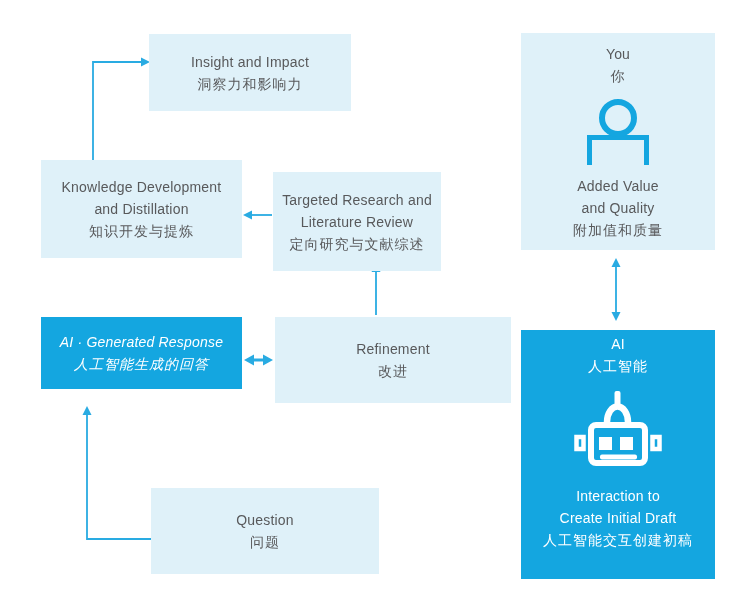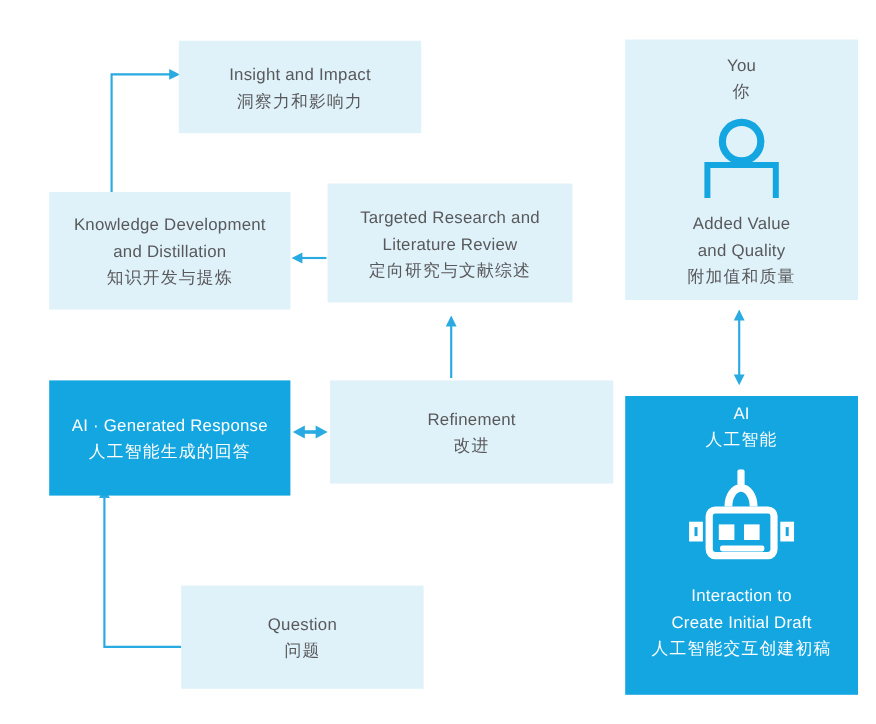--- a/index.html
+++ b/index.html
@@ -22,24 +22,24 @@
   .box{
     position:absolute;z-index:2;background:var(--light-box);color:var(--text-dark);
     display:flex;flex-direction:column;justify-content:center;align-items:center;
     text-align:center;font-size:14px;line-height:22px;letter-spacing:0.2px;
   }
   .box.blue{background:var(--accent);color:var(--text-light);}
   .box .zh{letter-spacing:1px;}
   .col{justify-content:flex-start;text-align:right;}
   #box-insight    {left:135px;top:34px; width:202px;height:77px;}
   #box-knowledge  {left:27px; top:160px;width:201px;height:98px;}
-  #box-targeted   {left:259px;top:153px;width:204px;height:99px;}
-  #box-airesponse {left:27px; top:317px;width:201px;height:96px;}
+  #box-targeted   {left:259px;top:172px;width:168px;height:99px;}
+  #box-airesponse {left:27px; top:317px;width:201px;height:72px;font-style:italic;}
   #box-refinement {left:261px;top:317px;width:236px;height:86px;}
-  #box-question   {left:137px;top:488px;width:202px;height:86px;}
+  #box-question   {left:137px;top:488px;width:228px;height:86px;}
   #box-you        {left:507px;top:33px; width:194px;height:217px;padding-top:10px;box-sizing:border-box;}
   #box-aidraft    {left:507px;top:330px;width:194px;height:249px;padding-top:3px;box-sizing:border-box;}
   .person-icon{margin-top:10px;}
   .robot-icon{margin-top:14px;}
   .after-icon{margin-top:10px;}
   .after-robot{margin-top:18px;}
   .person-stroke{stroke:var(--accent);}
   .person-fill{fill:var(--light-box);}
 </style>
 </head>

